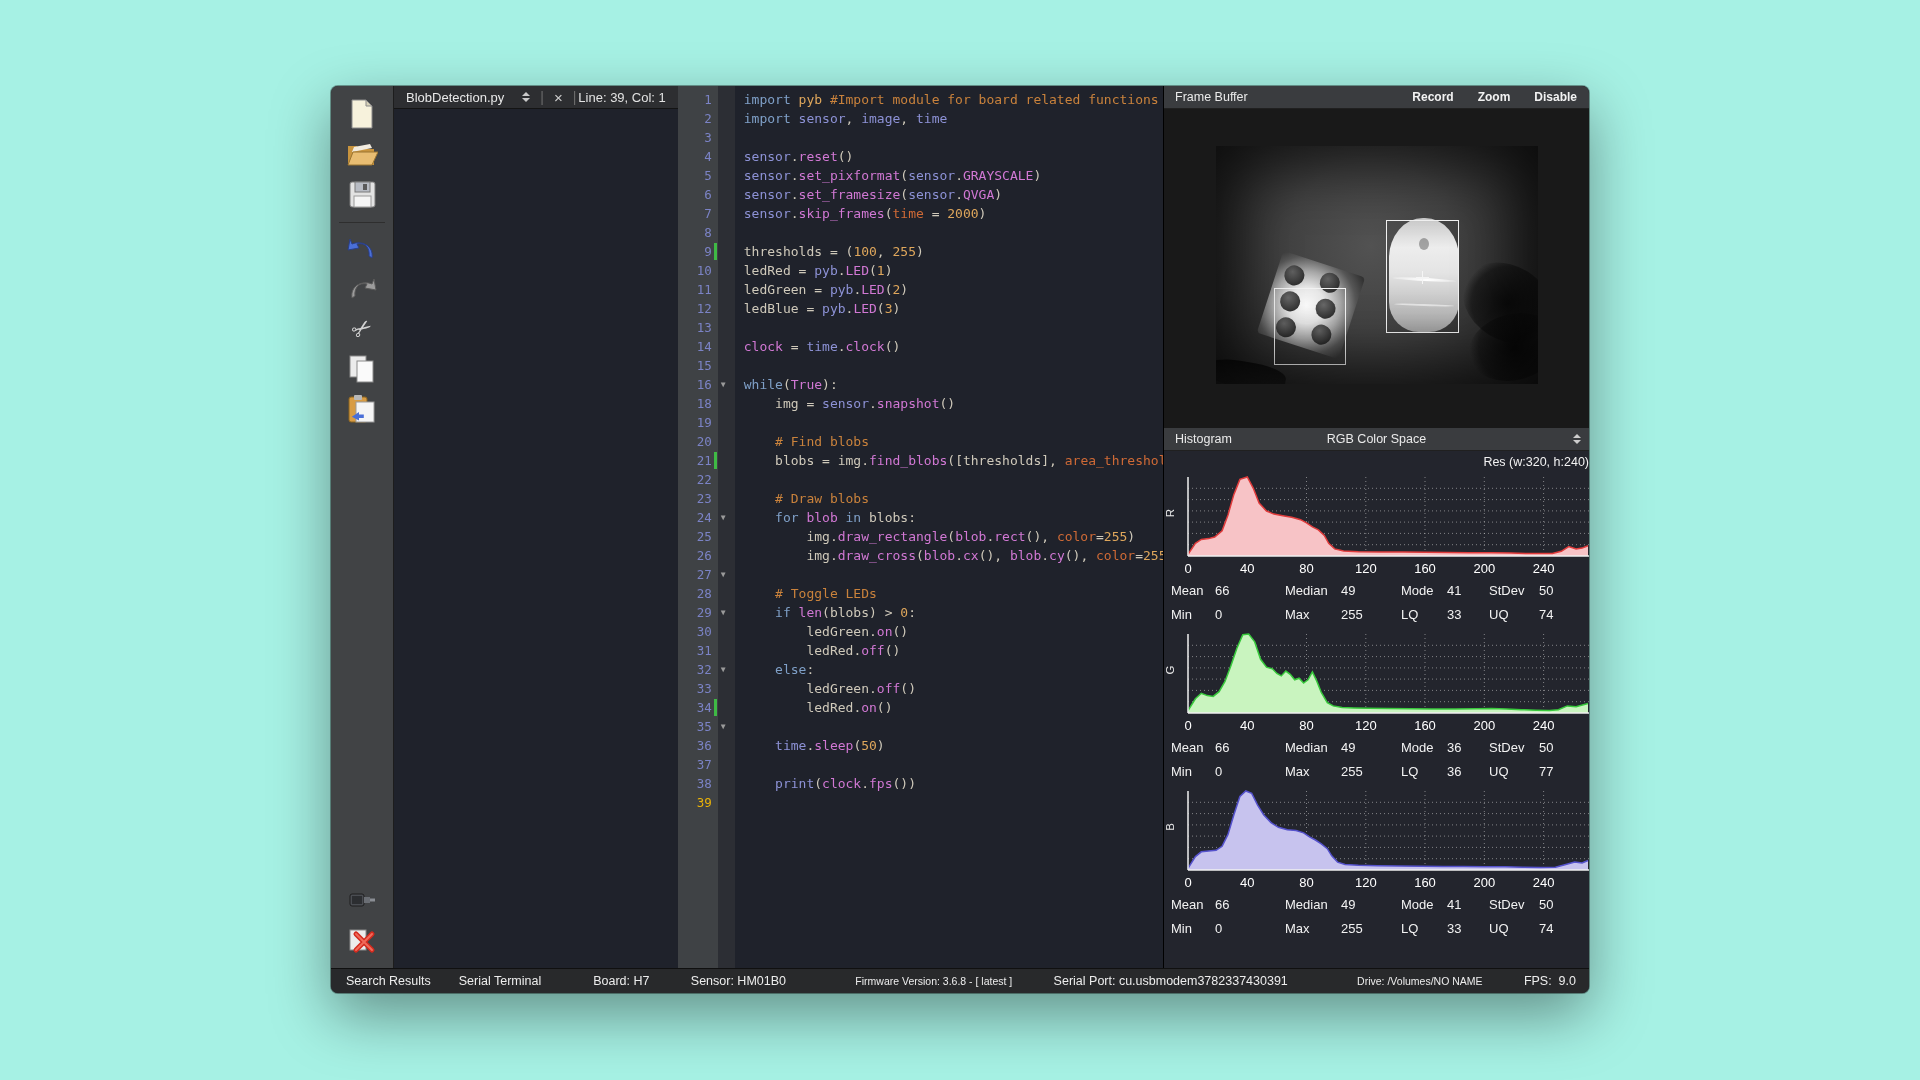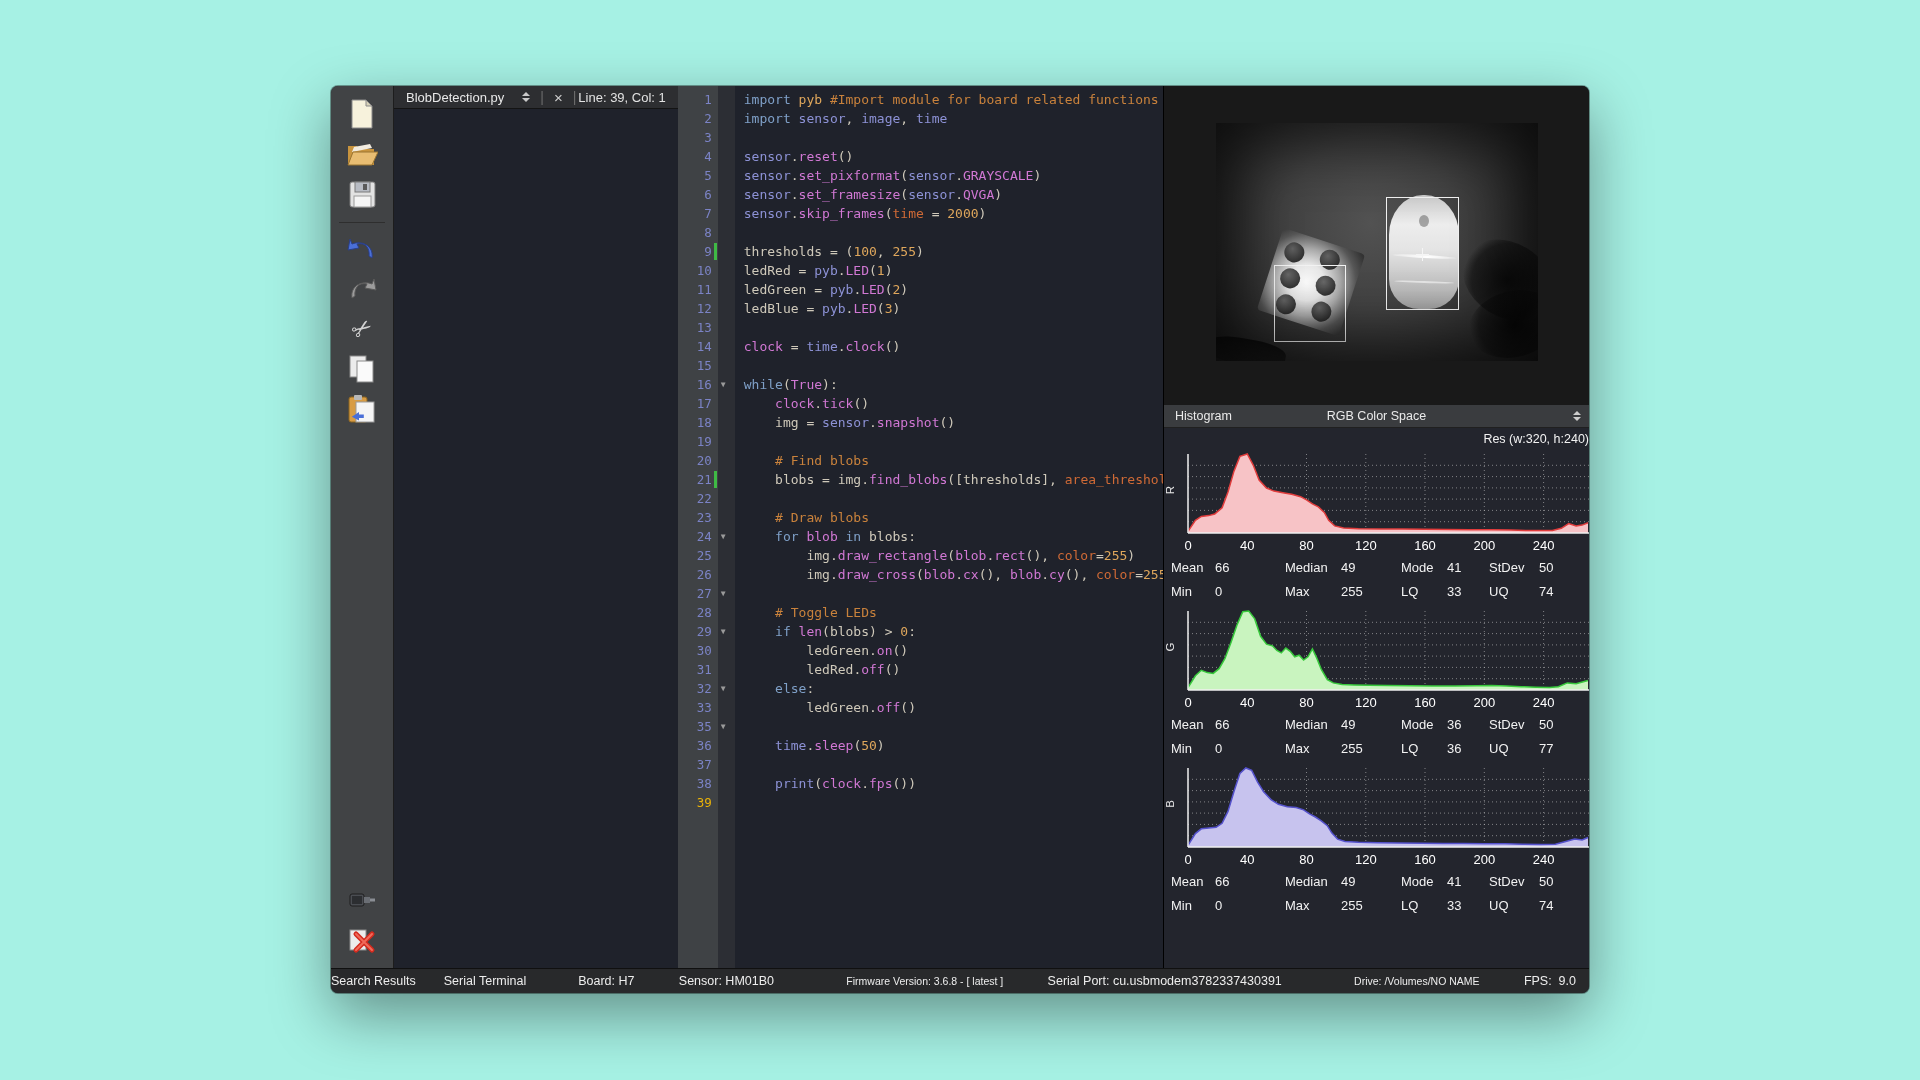--- a/index.html
+++ b/index.html
@@ -107,21 +107,21 @@
   .axis-name { position:absolute; left:2px; top:34px; color:#e8e8e8; font-size:11.5px; transform:rotate(-90deg); }
   .hist-ticks { position:relative; height:20px; }
   .hist-ticks span { position:absolute; top:0; transform:translateX(-50%); color:#fff; font-size:13px; line-height:20px; }
   .hist-stats { display:flex; height:24px; line-height:24px; padding-left:7px; color:#f2f2f2; font-size:13px; }
   .sl1 { width:44px; } .sv1 { width:70px; } .sl2 { width:56px; } .sv2 { width:60px; }
   .sl3 { width:46px; } .sv3 { width:42px; } .sl4 { width:50px; } .sv4 { flex:1; }
 
   
   .statusbar { height:25px; flex:none; background:#28292b; border-top:1px solid #101010;
     display:flex; align-items:center; color:#ededed; font-size:12.5px; }
-  .sb-tabs { display:flex; gap:28px; }
+  .sb-tabs { display:flex; gap:28px; padding-left:15px; }
   .sb-info { flex:1; display:flex; align-items:center; justify-content:space-between; margin-left:52px; padding-right:13px; }
   .sbi { white-space:pre; }
   .sbi.small { font-size:10.5px;padding-left:28px; }
 </style>
 </head>
 <body>
 
 <div class="window">
 
 
@@ -287,25 +287,20 @@
               <span class="lnum">15</span>
               <span class="foldc"></span>
               <span class="codeline"></span>
             </div>
             <div class="line">
               <span class="lnum">16</span>
               <span class="foldc">▼</span>
               <span class="codeline"><span class="tk-k">while</span><span class="tk-p">(</span><span class="tk-f">True</span><span class="tk-p">):</span></span>
             </div>
             <div class="line">
-              <span class="lnum">17</span>
-              <span class="foldc"></span>
-              <span class="codeline"><span class="tk-p">    </span><span class="tk-f">clock</span><span class="tk-p">.</span><span class="tk-f">tick</span><span class="tk-p">()</span></span>
-            </div>
-            <div class="line">
               <span class="lnum">18</span>
               <span class="foldc"></span>
               <span class="codeline"><span class="tk-p">    </span><span class="tk-p">img</span><span class="tk-p"> = </span><span class="tk-m">sensor</span><span class="tk-p">.</span><span class="tk-f">snapshot</span><span class="tk-p">()</span></span>
             </div>
             <div class="line">
               <span class="lnum">19</span>
               <span class="foldc"></span>
               <span class="codeline"></span>
             </div>
             <div class="line">
@@ -373,20 +368,26 @@
               <span class="lnum">32</span>
               <span class="foldc">▼</span>
               <span class="codeline"><span class="tk-p">    </span><span class="tk-k">else</span><span class="tk-p">:</span></span>
             </div>
             <div class="line">
               <span class="lnum">33</span>
               <span class="foldc"></span>
               <span class="codeline"><span class="tk-p">        </span><span class="tk-p">ledGreen</span><span class="tk-p">.</span><span class="tk-f">off</span><span class="tk-p">()</span></span>
             </div>
             <div class="line">
+              <span class="lnum">34</span>
+              <span class="gmark"></span>
+              <span class="foldc"></span>
+              <span class="codeline"><span class="tk-p">        </span><span class="tk-p">ledRed</span><span class="tk-p">.</span><span class="tk-f">on</span><span class="tk-p">()</span></span>
+            </div>
+            <div class="line">
               <span class="lnum">35</span>
               <span class="foldc">▼</span>
               <span class="codeline"></span>
             </div>
             <div class="line">
               <span class="lnum">36</span>
               <span class="foldc"></span>
               <span class="codeline"><span class="tk-p">    </span><span class="tk-m">time</span><span class="tk-p">.</span><span class="tk-f">sleep</span><span class="tk-p">(</span><span class="tk-n">50</span><span class="tk-p">)</span></span>
             </div>
             <div class="line">
@@ -402,20 +403,28 @@
             <div class="line">
               <span class="lnum cur">39</span>
               <span class="foldc"></span>
               <span class="codeline"></span>
             </div>
           </div>
       </div>
     </div>
 
     <div class="right-panel">
+      <div class="panel-header">
+        <span class="ph-title">Frame Buffer</span>
+        <span class="fb-buttons" id="fb-buttons">
+            <span class="fb-btn">Record</span>
+            <span class="fb-btn">Zoom</span>
+            <span class="fb-btn">Disable</span>
+          </span>
+      </div>
       <div class="fb-area">
         <div class="cam">
           <div class="lego">
             <span class="stud" style="left:8px;  top:10px;"></span>
             <span class="stud" style="left:44px; top:6px;"></span>
             <span class="stud" style="left:12px; top:36px;"></span>
             <span class="stud" style="left:48px; top:32px;"></span>
             <span class="stud" style="left:16px; top:62px;"></span>
             <span class="stud" style="left:52px; top:58px;"></span>
           </div>

